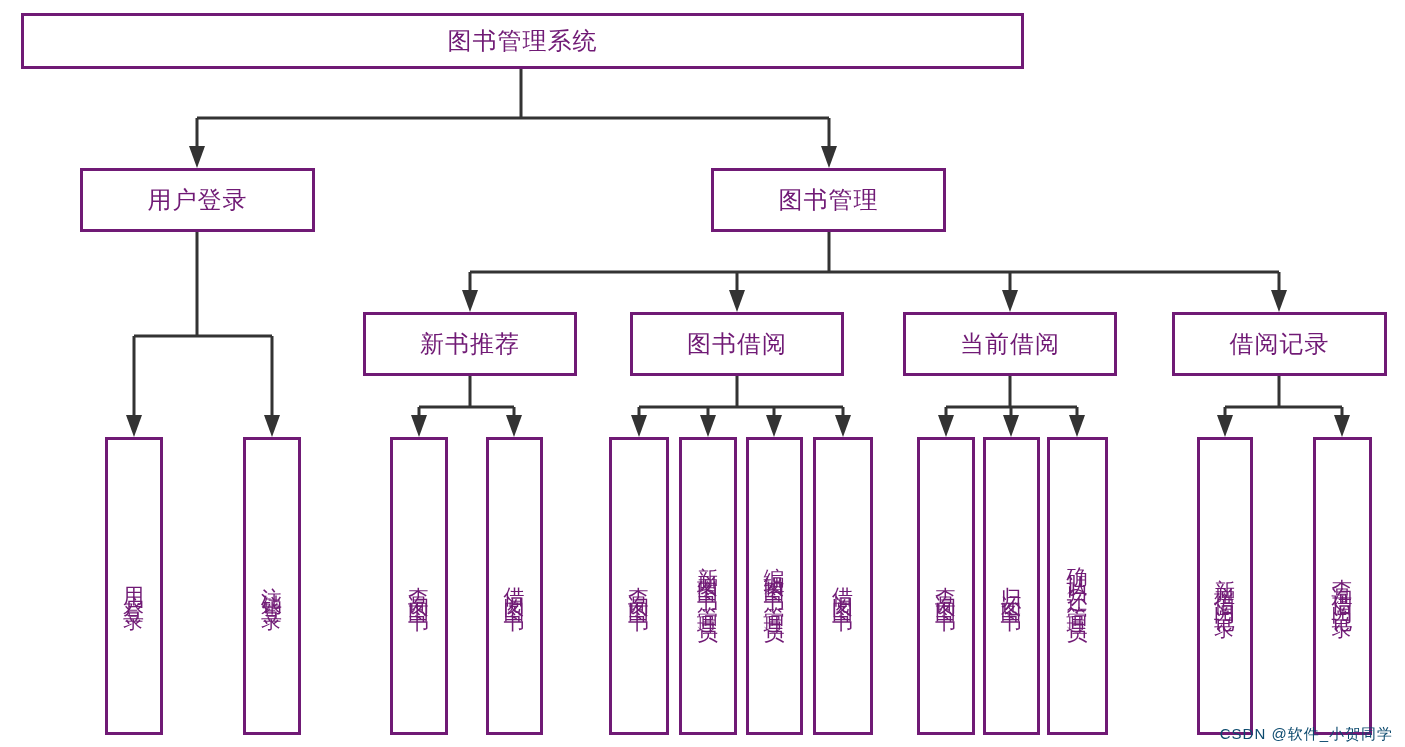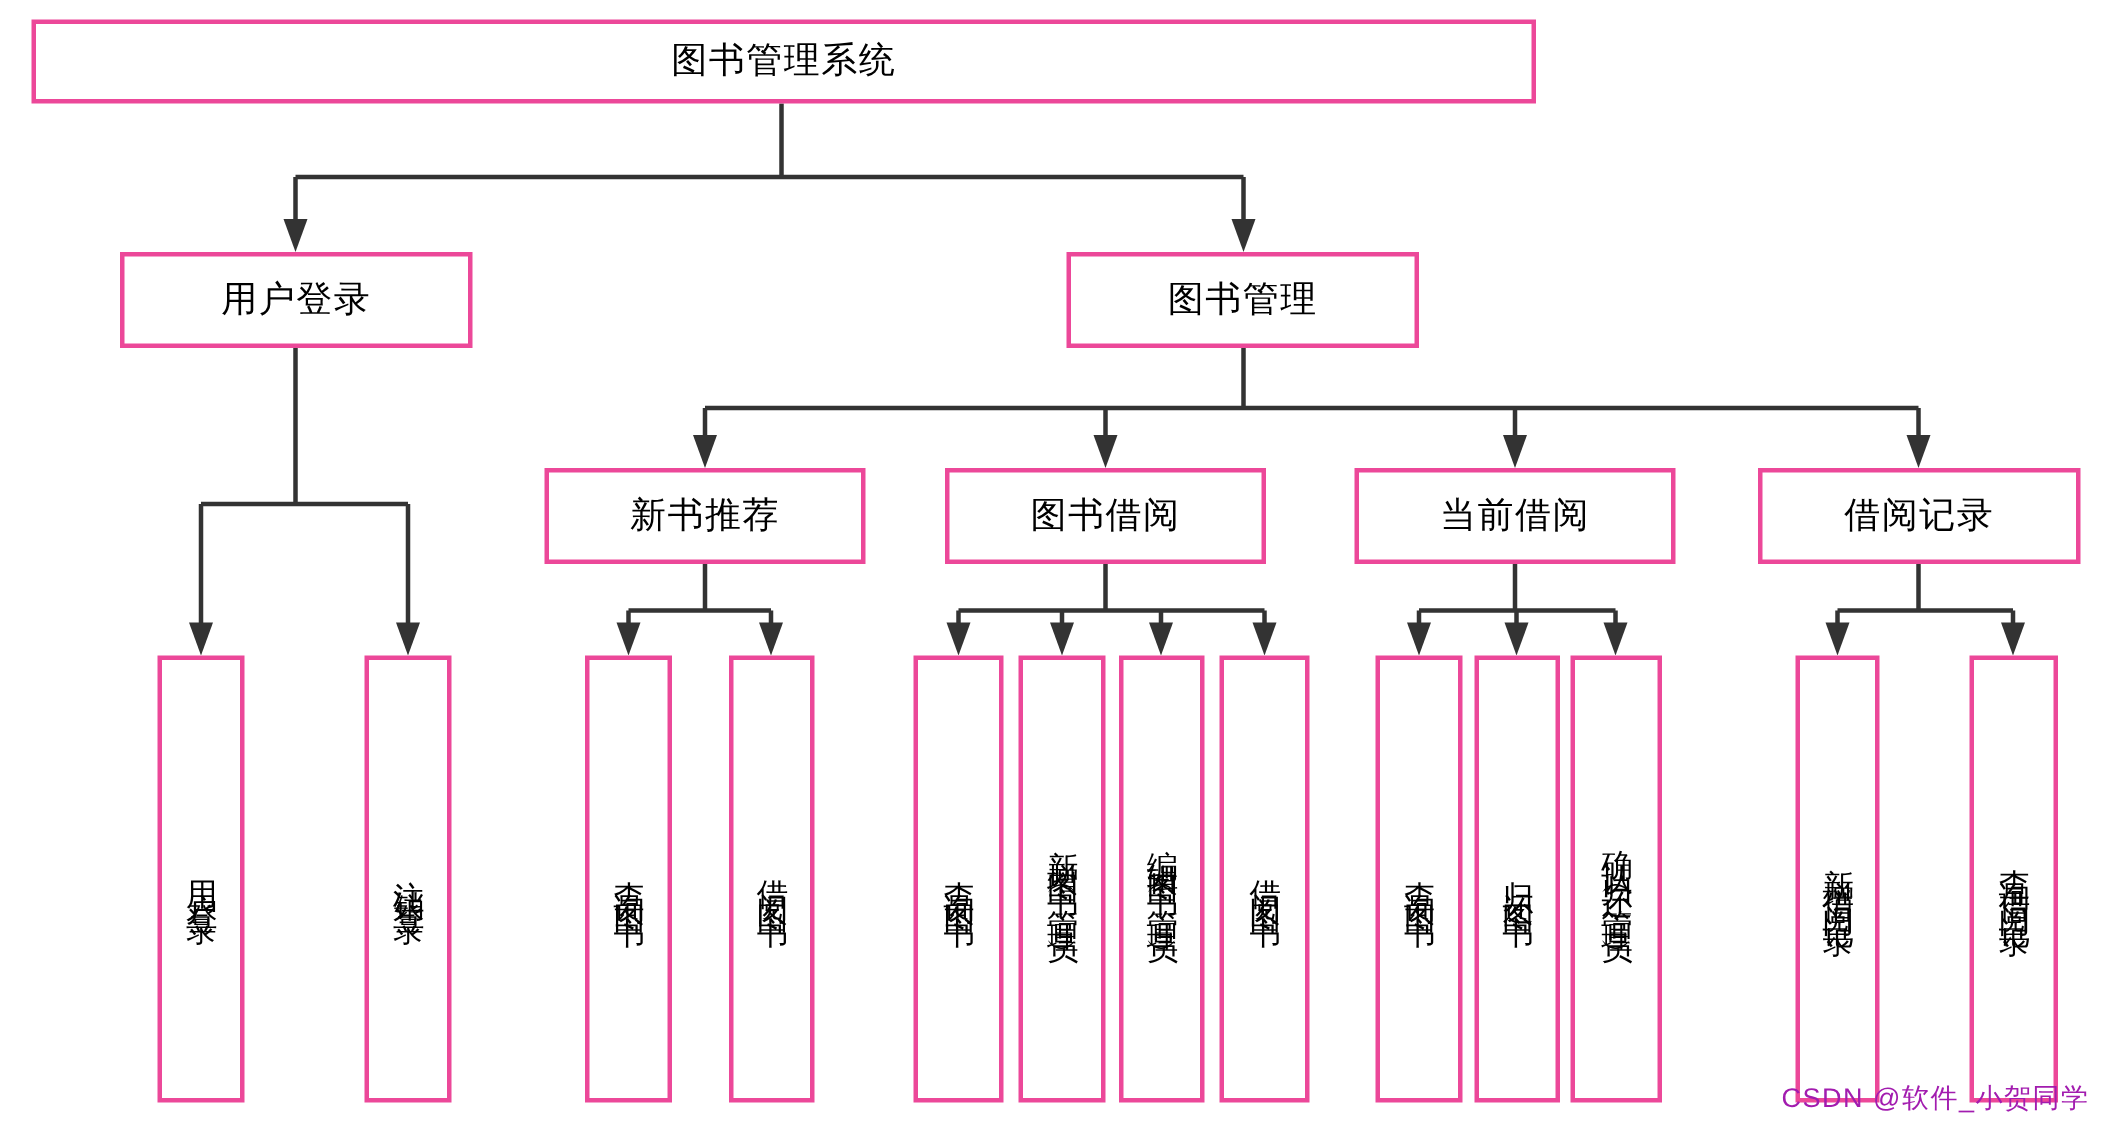--- a/index.html
+++ b/index.html
@@ -27,23 +27,23 @@
     stroke-width: 3;
     fill: none;
   }
   svg.connectors polygon.arrow {
     fill: #333333;
     stroke: none;
   }
   .node {
     position: absolute;
     box-sizing: border-box;
-    border: 3px solid #ec4899;
+    border: 3px solid #701a75;
     background: #ffffff;
-    color: #000000;
+    color: #701a75;
     display: flex;
     align-items: center;
     justify-content: center;
     text-align: center;
   }
   .node.h {
     font-size: 24px;
     letter-spacing: 1px;
     line-height: 1;
   }
@@ -53,22 +53,22 @@
     font-size: 21px;
     letter-spacing: 8px;
     line-height: 1;
     top: 437px;
     height: 298px;
   }
   .watermark {
     position: absolute;
     right: 12px;
     bottom: 3px;
-    font-size: 18px;
-    color: #a21caf;
+    font-size: 15px;
+    color: #0c4a6e;
     letter-spacing: 1px;
     white-space: nowrap;
   }
 </style>
 </head>
 <body>
 
 <div class="canvas">
 
   <svg class="connectors" viewBox="0 0 1405 747">

